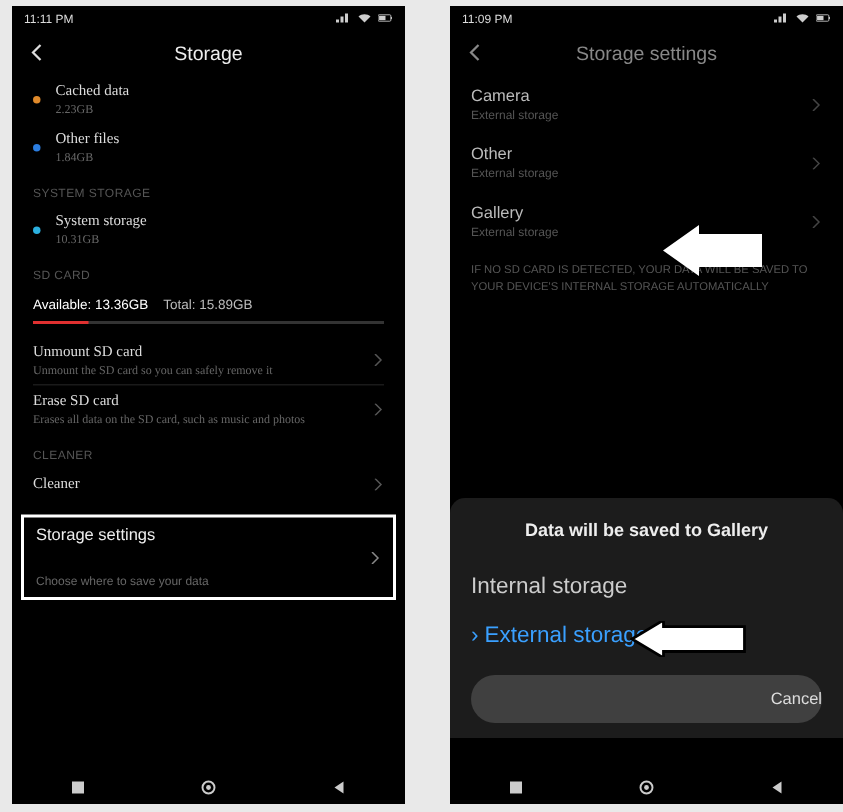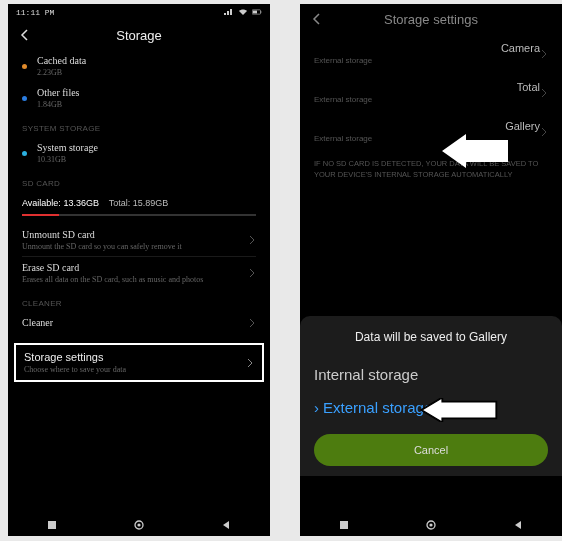--- a/index.html
+++ b/index.html
@@ -23,21 +23,20 @@
   .phone.right { left: 300px; }
 
   .statusbar {
     height: 16px;
     display: flex;
     justify-content: space-between;
     align-items: center;
     padding: 0 8px;
     font-size: 8px;
     color: #ddd;
-    font-family: Liberation Mono, monospace;
   }
   .status-icons { display: flex; gap: 4px; align-items: center; }
   .status-icons svg { width: 10px; height: 8px; }
 
   .header {
     height: 30px;
     display: flex;
     align-items: center;
     padding: 0 10px;
     position: relative;
@@ -105,40 +104,40 @@
     left: 0; top: 0; bottom: 0;
     background: #e03030;
   }
 
   .highlight-box {
     border: 2px solid #fff;
     margin: 10px 6px 0;
     padding: 6px 8px;
   }
   .highlight-box .lbl { font-size: 11px; color: #eee; }
-  .highlight-box .sub { font-size: 8px; color: #666; margin-top: 2px; font-family: Liberation Serif, serif; }
+  .highlight-box .sub { font-size: 8px; color: #666; margin-top: 20px; }
 
   .navbar {
     position: absolute;
     bottom: 0; left: 0; right: 0;
     height: 22px;
     display: flex;
     justify-content: space-around;
     align-items: center;
   }
   .navbar svg { width: 10px; height: 10px; }
 
   
   .setting-row {
     padding: 8px 14px;
     display: flex;
     align-items: center;
   }
   .setting-row .txt { flex: 1; }
-  .setting-row .lbl { font-size: 11px; color: #bbb; text-align: right; }
+  .setting-row .lbl { font-size: 11px; color: #bbb; }
   .setting-row .sub { font-size: 8px; color: #555; margin-top: 2px; }
   .warning-text {
     font-size: 7.5px;
     color: #555;
     padding: 8px 14px;
     line-height: 1.4;
   }
 
   .dialog-overlay {
     position: absolute;
@@ -146,36 +145,37 @@
     background: #1c1c1c;
     border-top-left-radius: 10px;
     border-top-right-radius: 10px;
     padding: 14px 14px 10px;
   }
   .dialog-title {
     text-align: center;
     font-size: 12px;
     color: #eee;
     margin-bottom: 14px;
+    font-weight: bold;
   }
   .dialog-opt {
     font-size: 15px;
     padding: 8px 0;
     color: #ccc;
   }
   .dialog-opt.selected { color: #3aa0ff; }
   .dialog-opt.selected::before {
     content: "›";
     margin-right: 4px;
   }
   .cancel-btn {
     margin-top: 10px;
-    background: #4d7c0f;
+    background: #404040;
     border-radius: 18px;
-    text-align: center;
+    text-align: right;
     padding: 10px 0;
     font-size: 11px;
     color: #ddd;
   }
 
   .arrow-annot {
     position: absolute;
     pointer-events: none;
   }
   .arrow-annot svg { display: block; }
@@ -305,20 +305,36 @@
         <circle cx="5" cy="5" r="1.6" fill="#ccc"></circle>
       </svg>
     <svg viewBox="0 0 10 10">
         <path d="M8 1v8L2 5z" fill="#ccc"></path>
       </svg>
   </div>
 </div>
 
 <div class="phone right">
 
+  <div class="statusbar">
+    <span>11:09 PM</span>
+    <span class="status-icons">
+      <svg viewBox="0 0 10 8">
+          <path d="M0 7h2V5H0zm3 0h2V3H3zm3 0h2V1H6z" fill="#ccc"></path>
+        </svg>
+      <svg viewBox="0 0 10 8">
+          <path d="M5 7L1 3c2-2 6-2 8 0z" fill="#ccc"></path>
+        </svg>
+      <svg viewBox="0 0 14 8">
+          <rect x="0" y="1" width="12" height="6" rx="1" fill="none" stroke="#ccc" stroke-width="0.8"></rect>
+          <rect x="12" y="3" width="1" height="2" fill="#ccc"></rect>
+          <rect x="1" y="2" width="6" height="4" fill="#ccc"></rect>
+        </svg>
+    </span>
+  </div>
 
   <div class="header">
     <svg class="back-chev" viewBox="0 0 14 14">
         <path d="M9 2L4 7l5 5" stroke="#888" stroke-width="1.5" fill="none"></path>
       </svg>
     <div class="header-title" style="color:#888">Storage settings</div>
   </div>
 
   <div class="content">
 
@@ -327,21 +343,21 @@
         <div class="lbl">Camera</div>
         <div class="sub">External storage</div>
       </div>
       <svg class="chev-right" viewBox="0 0 8 8">
           <path d="M2 0l4 4-4 4" stroke="#444" stroke-width="1" fill="none"></path>
         </svg>
     </div>
 
     <div class="setting-row">
       <div class="txt">
-        <div class="lbl">Total</div>
+        <div class="lbl">Other</div>
         <div class="sub">External storage</div>
       </div>
       <svg class="chev-right" viewBox="0 0 8 8">
           <path d="M2 0l4 4-4 4" stroke="#444" stroke-width="1" fill="none"></path>
         </svg>
     </div>
 
     <div class="setting-row">
       <div class="txt">
         <div class="lbl">Gallery</div>

